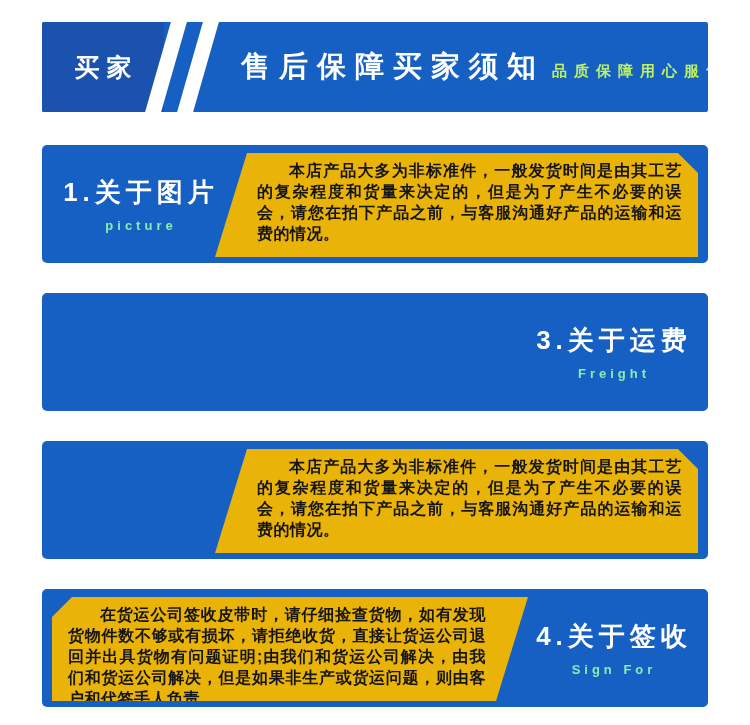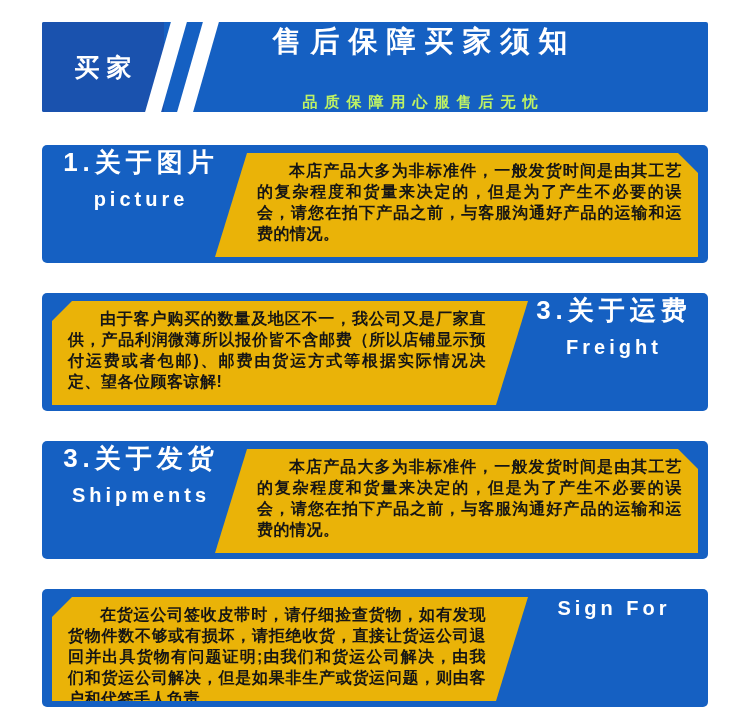--- a/index.html
+++ b/index.html
@@ -53,21 +53,21 @@
     width: 16px;
     background: #ffffff;
     transform: skewX(-16deg);
   }
   .stripe.s1 { left: 116px; }
   .stripe.s2 { left: 148px; }
   .titles {
     position: absolute;
     left: 190px; right: 100px; top: 0; bottom: 0;
     display: flex;
-    flex-direction: column;
+    flex-direction: row;
     justify-content: space-between;
     align-items: center;
   }
   .title {
     color: #ffffff;
     font-size: 29px;
     font-weight: bold;
     letter-spacing: 9px;
     text-indent: 9px;
     white-space: nowrap;
@@ -89,36 +89,36 @@
     height: 118px;
     background: #1560C2;
     border-radius: 5px;
     margin-bottom: 30px;
   }
   .heading {
     position: absolute;
     top: 0; bottom: 0;
     display: flex;
     flex-direction: column;
-    justify-content: flex-start;
+    justify-content: center;
     align-items: center;
     z-index: 2;
   }
   .panel.text-right .heading { left: 0; width: 198px; }
   .panel.text-left  .heading { right: 0; width: 188px; }
   .heading .cn {
     color: #ffffff;
     font-size: 26px;
     font-weight: bold;
     letter-spacing: 5px;
     white-space: nowrap;
   }
   .heading .en {
-    color: #ffffff;
-    font-size: 20px;
+    color: #86efac;
+    font-size: 13px;
     font-weight: bold;
     letter-spacing: 4px;
     margin-top: 8px;
     white-space: nowrap;
   }
   .content {
     position: absolute;
     top: 8px; bottom: 6px;
     background: #eab308;
     z-index: 1;
@@ -170,37 +170,31 @@
     <div class="content">
       <p>本店产品大多为非标准件，一般发货时间是由其工艺的复杂程度和货量来决定的，但是为了产生不必要的误会，请您在拍下产品之前，与客服沟通好产品的运输和运费的情况。</p>
     </div>
   </section>
 
   <section class="panel text-left">
     <div class="heading">
       <div class="cn">3.关于运费</div>
       <div class="en">Freight</div>
     </div>
-    <div class="content">
-      <p>由于客户购买的数量及地区不一，我公司又是厂家直供，产品利润微薄所以报价皆不含邮费（所以店铺显示预付运费或者包邮)、邮费由货运方式等根据实际情况决定、望各位顾客谅解!</p>
-    </div>
   </section>
 
   <section class="panel text-right">
-    <div class="heading">
-      <div class="cn">3.关于发货</div>
-      <div class="en">Shipments</div>
-    </div>
     <div class="content">
       <p>本店产品大多为非标准件，一般发货时间是由其工艺的复杂程度和货量来决定的，但是为了产生不必要的误会，请您在拍下产品之前，与客服沟通好产品的运输和运费的情况。</p>
     </div>
   </section>
 
   <section class="panel text-left">
     <div class="heading">
+      <div class="cn">4.关于签收</div>
       <div class="en">Sign For</div>
     </div>
     <div class="content">
       <p>在货运公司签收皮带时，请仔细捡查货物，如有发现货物件数不够或有损坏，请拒绝收货，直接让货运公司退回并出具货物有问题证明;由我们和货运公司解决，由我们和货运公司解决，但是如果非生产或货运问题，则由客户和代签手人负责。</p>
     </div>
   </section>
 
 </div>
 
 </body></html>

